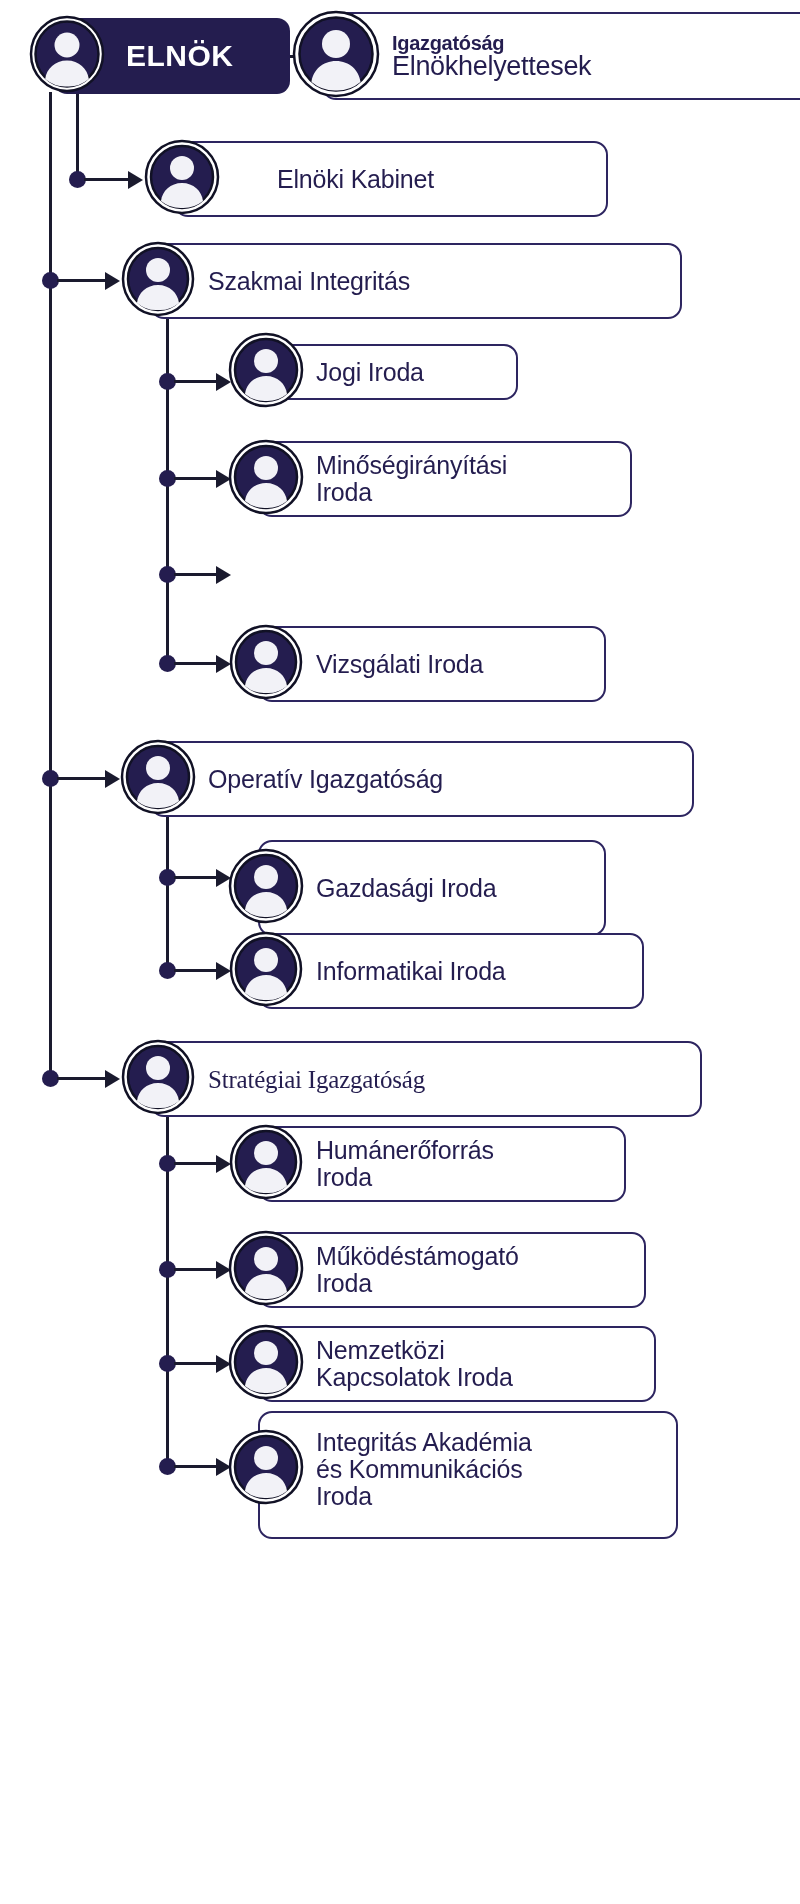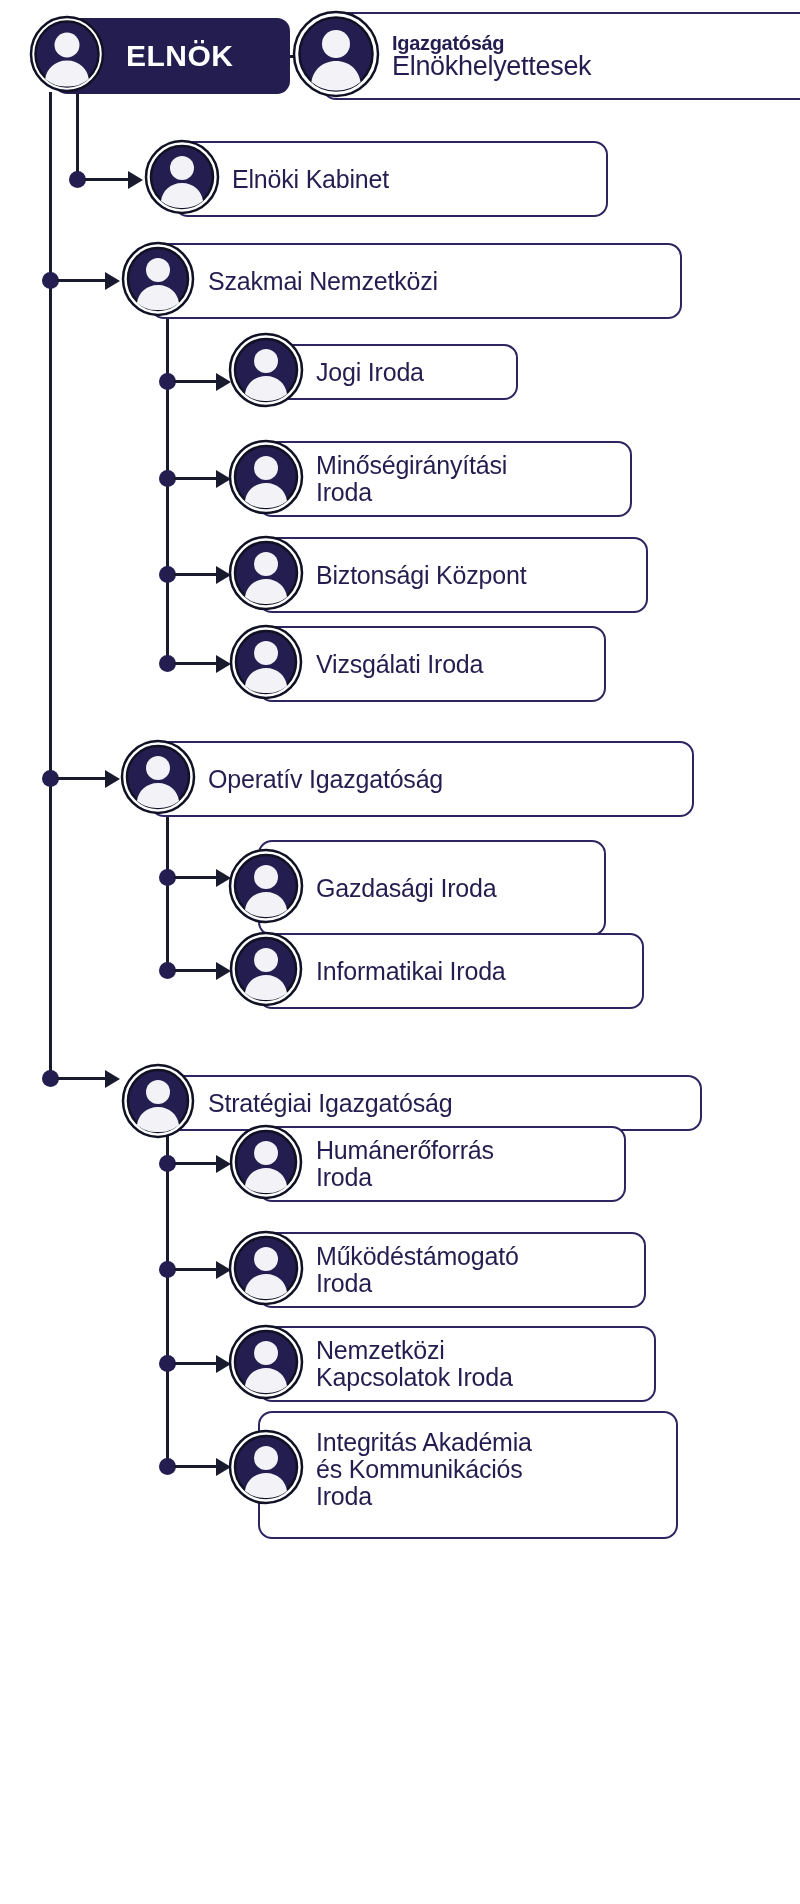--- a/index.html
+++ b/index.html
@@ -248,21 +248,21 @@
         <circle cx="44" cy="34" r="14" fill="#f2f2f7"></circle>
         <path d="M44 51c-13.5 0-23 9.3-24.5 21A36.5 36.5 0 0 0 44 80.5 36.5 36.5 0 0 0 68.5 72C67 60.3 57.5 51 44 51z" fill="#f2f2f7"></path>
       </svg>
     </span>
     <span class="deputy-label">
       <span class="l1">Igazgatóság</span>
       <span class="l2">Elnökhelyettesek</span>
     </span>
   </div>
 
-  <div class="node" style="left:144px; top:141px; height:76px;">
+  <div class="node" style="left:144px; top:141px; height:76px;gap:45px;">
     <div class="pill" style="width:434px;"></div>
     <span class="avatar">
       <svg width="76" height="76" viewBox="0 0 76 76" aria-hidden="true">
         <circle cx="38" cy="38" r="36" fill="#ffffff" stroke="#111125" stroke-width="2.5"></circle>
         <circle cx="38" cy="38" r="31" fill="#241d4f" stroke="#111125" stroke-width="2.5"></circle>
         <circle cx="38" cy="29" r="12" fill="#f2f2f7"></circle>
         <path d="M38 44c-11.5 0-19.7 7.9-21 18A31 31 0 0 0 38 69a31 31 0 0 0 21-7c-1.3-10.1-9.5-18-21-18z" fill="#f2f2f7"></path>
       </svg>
     </span>
     <span class="label">Elnöki Kabinet</span>
@@ -271,21 +271,21 @@
   <div class="node" style="left:120px; top:243px; height:76px;">
     <div class="pill" style="width:532px;"></div>
     <span class="avatar">
       <svg width="76" height="76" viewBox="0 0 76 76" aria-hidden="true">
         <ellipse cx="38" cy="38" rx="35" ry="36" fill="#ffffff" stroke="#111125" stroke-width="2.5"></ellipse>
         <ellipse cx="38" cy="38" rx="30" ry="31" fill="#241d4f" stroke="#111125" stroke-width="2.5"></ellipse>
         <circle cx="38" cy="29" r="12" fill="#f2f2f7"></circle>
         <path d="M38 44c-11.5 0-19.7 7.9-21 18A30 31 0 0 0 38 69a30 31 0 0 0 21-7c-1.3-10.1-9.5-18-21-18z" fill="#f2f2f7"></path>
       </svg>
     </span>
-    <span class="label">Szakmai Nemzetközi</span>
+    <span class="label">Szakmai Integritás</span>
   </div>
 
   <div class="node" style="left:228px; top:344px; height:56px;">
     <div class="pill" style="width:260px;"></div>
     <span class="avatar">
       <svg width="76" height="76" viewBox="0 0 76 76" aria-hidden="true">
         <circle cx="38" cy="38" r="36" fill="#ffffff" stroke="#111125" stroke-width="2.5"></circle>
         <circle cx="38" cy="38" r="31" fill="#241d4f" stroke="#111125" stroke-width="2.5"></circle>
         <circle cx="38" cy="29" r="12" fill="#f2f2f7"></circle>
         <path d="M38 44c-11.5 0-19.7 7.9-21 18A31 31 0 0 0 38 69a31 31 0 0 0 21-7c-1.3-10.1-9.5-18-21-18z" fill="#f2f2f7"></path>
@@ -301,32 +301,20 @@
         <circle cx="38" cy="38" r="36" fill="#ffffff" stroke="#111125" stroke-width="2.5"></circle>
         <circle cx="38" cy="38" r="31" fill="#241d4f" stroke="#111125" stroke-width="2.5"></circle>
         <circle cx="38" cy="29" r="12" fill="#f2f2f7"></circle>
         <path d="M38 44c-11.5 0-19.7 7.9-21 18A31 31 0 0 0 38 69a31 31 0 0 0 21-7c-1.3-10.1-9.5-18-21-18z" fill="#f2f2f7"></path>
       </svg>
     </span>
     <span class="label">Minőségirányítási
 Iroda</span>
   </div>
 
-  <div class="node" style="left:228px; top:537px; height:76px;">
-    <div class="pill" style="width:390px;"></div>
-    <span class="avatar">
-      <svg width="76" height="76" viewBox="0 0 76 76" aria-hidden="true">
-        <circle cx="38" cy="38" r="36" fill="#ffffff" stroke="#111125" stroke-width="2.5"></circle>
-        <circle cx="38" cy="38" r="31" fill="#241d4f" stroke="#111125" stroke-width="2.5"></circle>
-        <circle cx="38" cy="29" r="12" fill="#f2f2f7"></circle>
-        <path d="M38 44c-11.5 0-19.7 7.9-21 18A31 31 0 0 0 38 69a31 31 0 0 0 21-7c-1.3-10.1-9.5-18-21-18z" fill="#f2f2f7"></path>
-      </svg>
-    </span>
-    <span class="label">Biztonsági Központ</span>
-  </div>
 
   <div class="node" style="left:228px; top:626px; height:76px;text-align:center;">
     <div class="pill" style="width:348px;"></div>
     <span class="avatar">
       <svg width="76" height="76" viewBox="0 0 76 76" aria-hidden="true">
         <ellipse cx="38" cy="38" rx="35" ry="36" fill="#ffffff" stroke="#111125" stroke-width="2.5"></ellipse>
         <ellipse cx="38" cy="38" rx="30" ry="31" fill="#241d4f" stroke="#111125" stroke-width="2.5"></ellipse>
         <circle cx="38" cy="29" r="12" fill="#f2f2f7"></circle>
         <path d="M38 44c-11.5 0-19.7 7.9-21 18A30 31 0 0 0 38 69a30 31 0 0 0 21-7c-1.3-10.1-9.5-18-21-18z" fill="#f2f2f7"></path>
       </svg>
@@ -366,21 +354,21 @@
       <svg width="76" height="76" viewBox="0 0 76 76" aria-hidden="true">
         <ellipse cx="38" cy="38" rx="35" ry="36" fill="#ffffff" stroke="#111125" stroke-width="2.5"></ellipse>
         <ellipse cx="38" cy="38" rx="30" ry="31" fill="#241d4f" stroke="#111125" stroke-width="2.5"></ellipse>
         <circle cx="38" cy="29" r="12" fill="#f2f2f7"></circle>
         <path d="M38 44c-11.5 0-19.7 7.9-21 18A30 31 0 0 0 38 69a30 31 0 0 0 21-7c-1.3-10.1-9.5-18-21-18z" fill="#f2f2f7"></path>
       </svg>
     </span>
     <span class="label">Informatikai Iroda</span>
   </div>
 
-  <div class="node" style="left:120px; top:1075px; height:56px;">
+  <div class="node" style="left:120px; top:1041px; height:76px;font-family:Liberation Serif, serif;">
     <div class="pill" style="width:552px;"></div>
     <span class="avatar">
       <svg width="76" height="76" viewBox="0 0 76 76" aria-hidden="true">
         <ellipse cx="38" cy="38" rx="35" ry="36" fill="#ffffff" stroke="#111125" stroke-width="2.5"></ellipse>
         <ellipse cx="38" cy="38" rx="30" ry="31" fill="#241d4f" stroke="#111125" stroke-width="2.5"></ellipse>
         <circle cx="38" cy="29" r="12" fill="#f2f2f7"></circle>
         <path d="M38 44c-11.5 0-19.7 7.9-21 18A30 31 0 0 0 38 69a30 31 0 0 0 21-7c-1.3-10.1-9.5-18-21-18z" fill="#f2f2f7"></path>
       </svg>
     </span>
     <span class="label">Stratégiai Igazgatóság</span>

